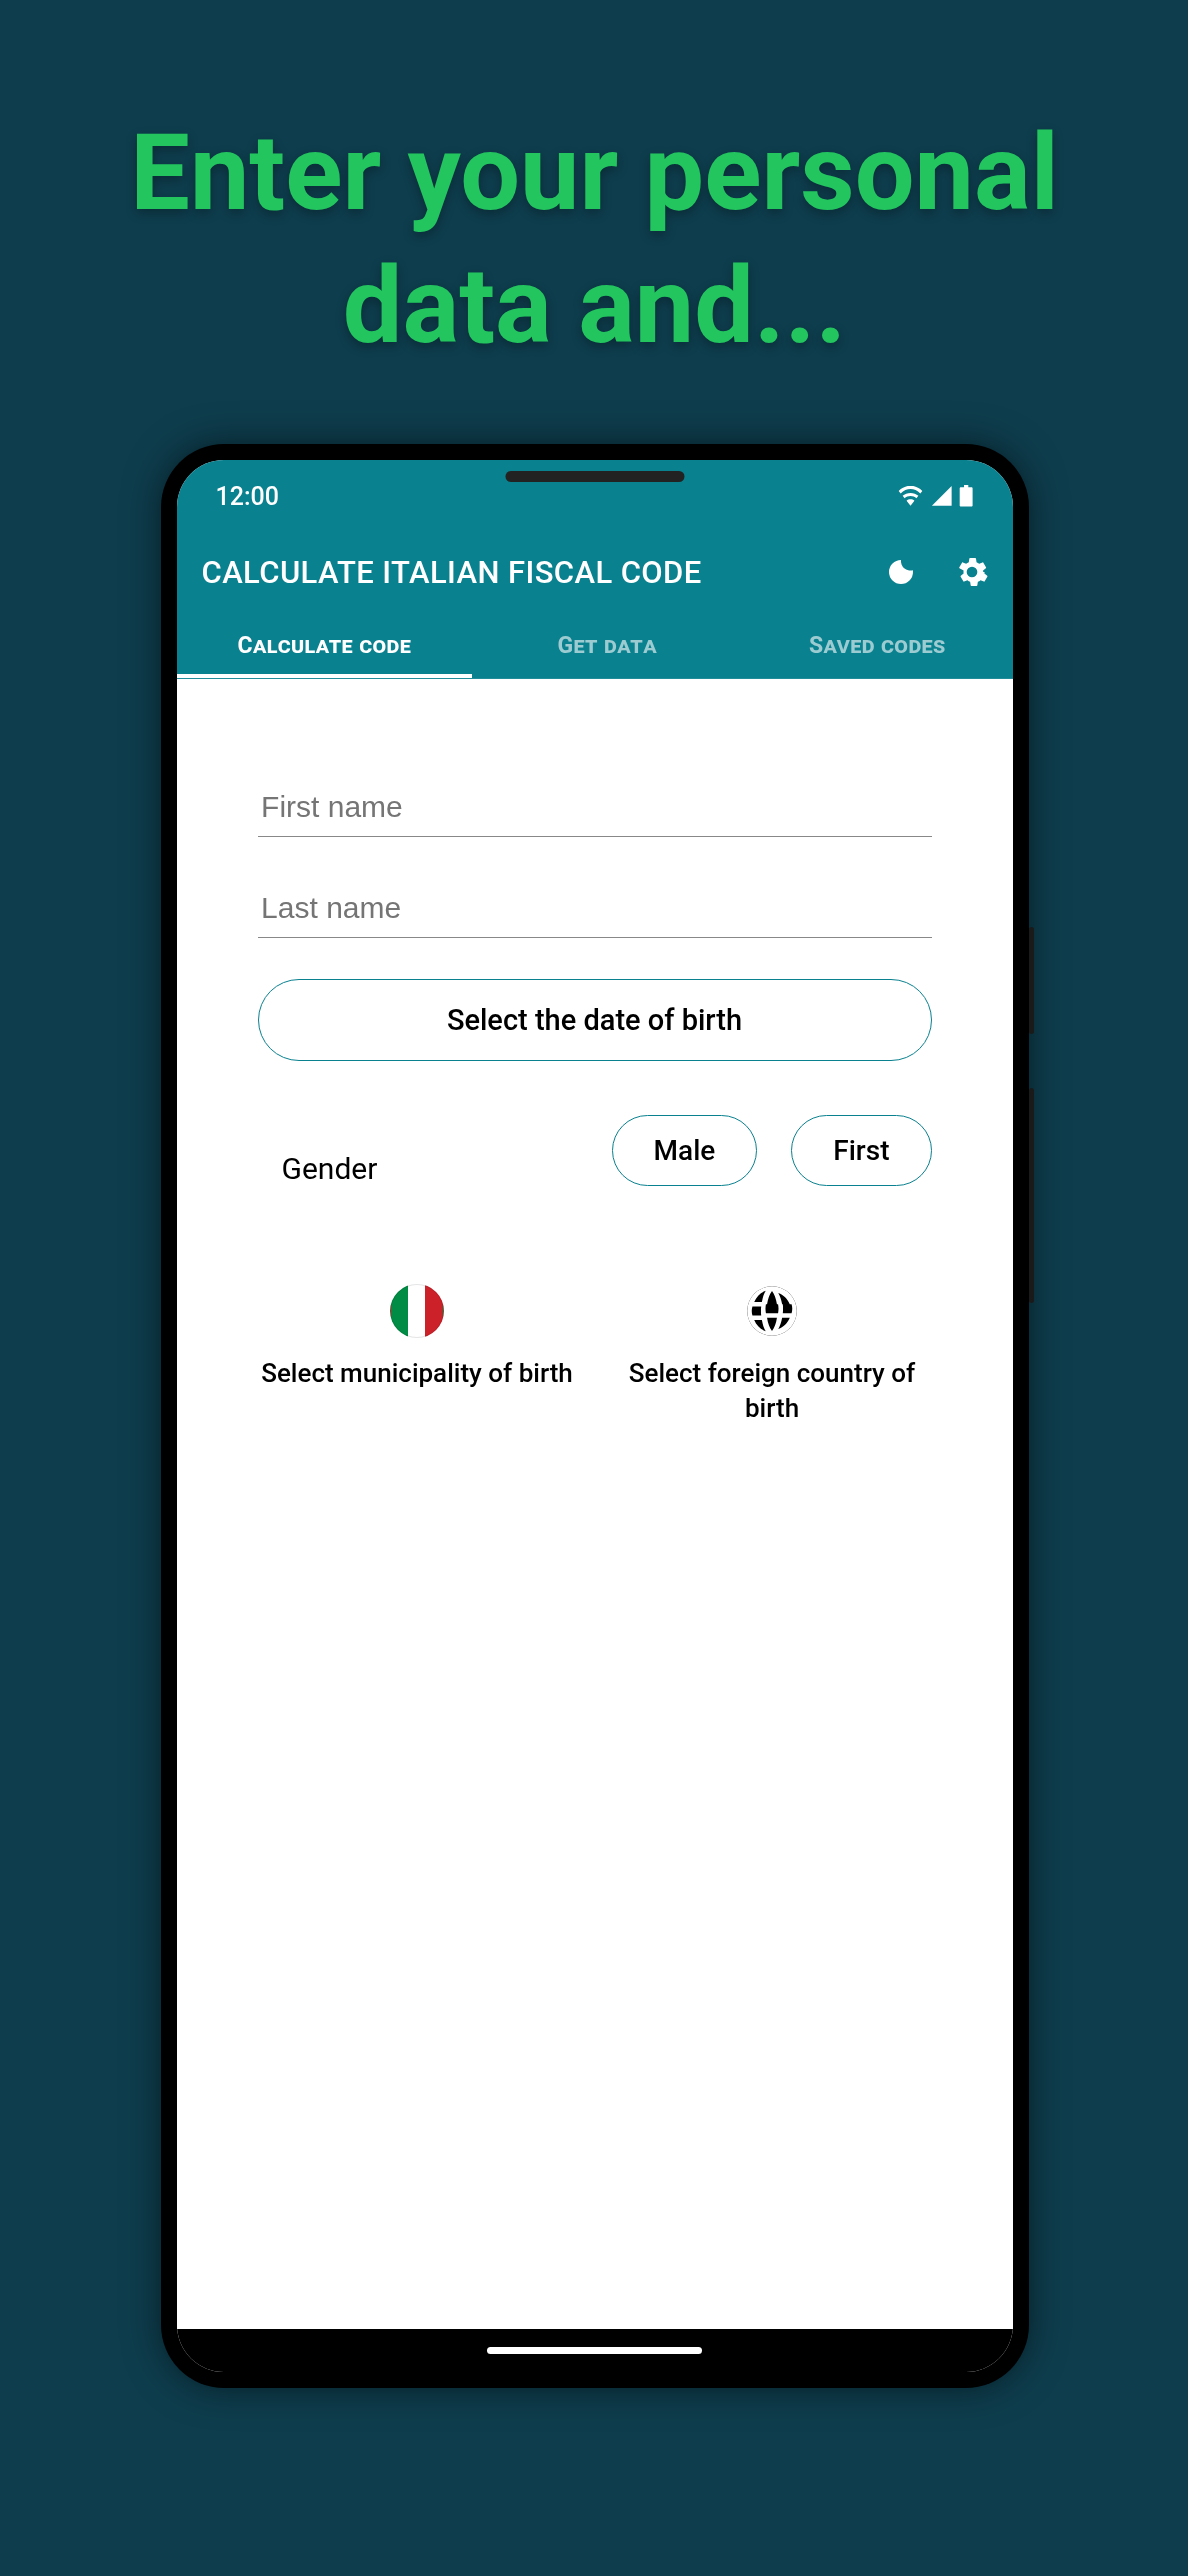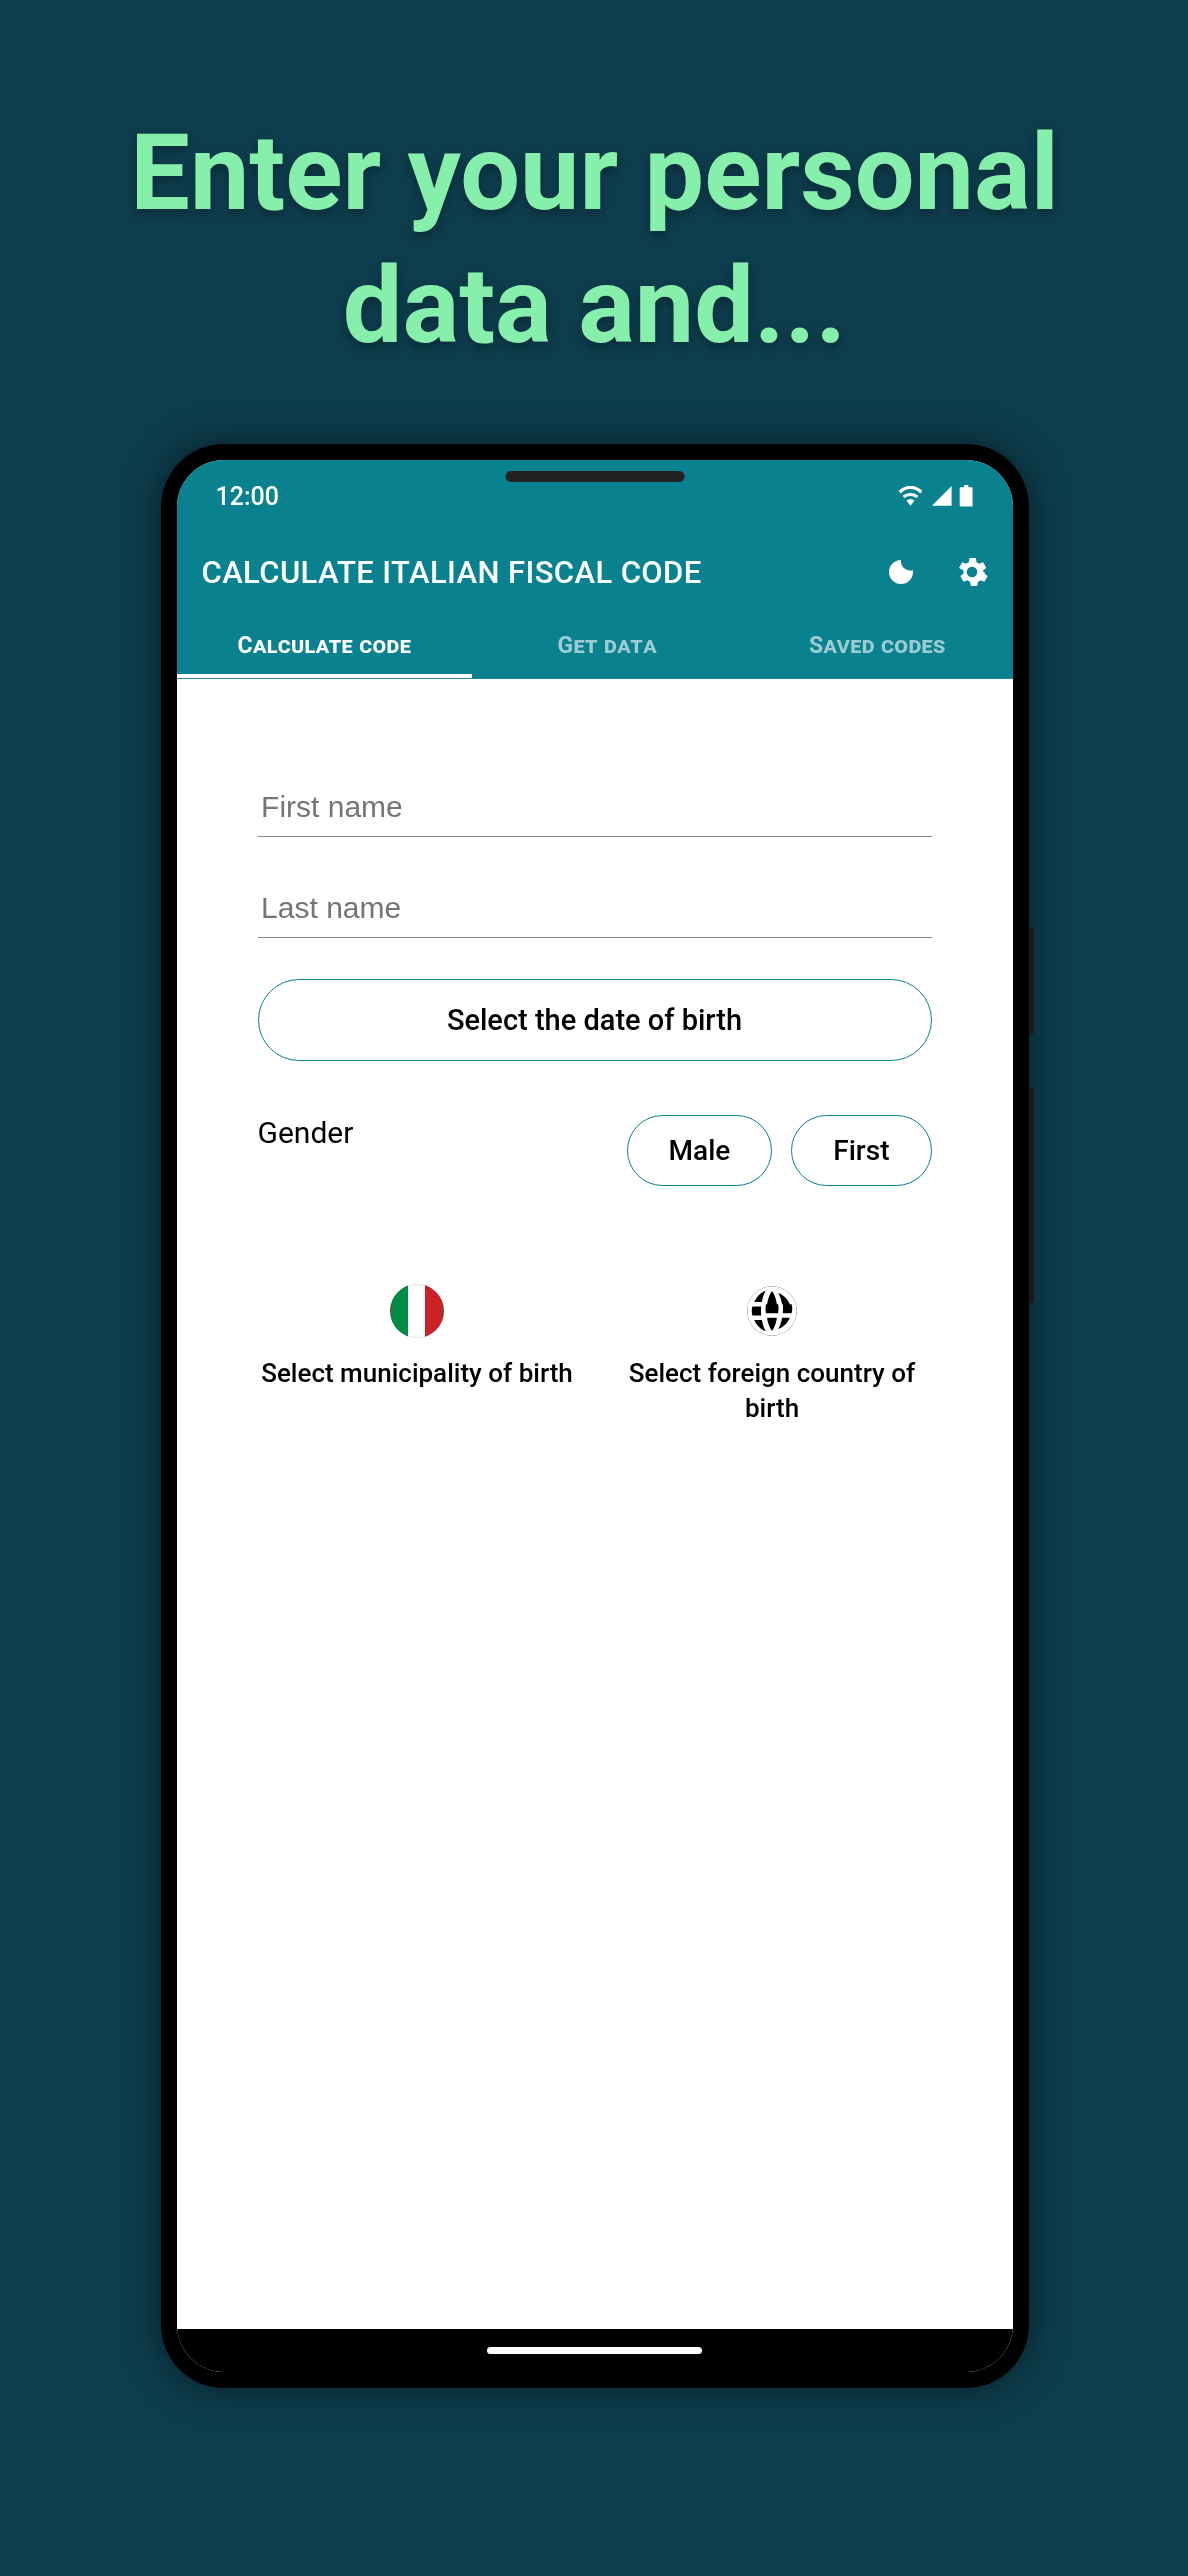--- a/index.html
+++ b/index.html
@@ -4,21 +4,21 @@
 <style>
   * { box-sizing: border-box; margin: 0; padding: 0; }
   body {
     background: #0e3d4d;
     width: 1189px;
     height: 2576px;
     font-family: -apple-system, BlinkMacSystemFont, 'Segoe UI', Roboto, sans-serif;
     overflow: hidden;
   }
   .promo-text {
-    color: #86efac;
+    color: #22c55e;
     font-size: 106px;
     font-weight: 700;
     text-align: center;
     padding: 107px 54px 72px;
     line-height: 1.25;
     text-shadow: 0 3.6px 10.7px rgba(0,0,0,0.3);
   }
   .phone-frame {
     width: 868px;
     height: 1944px;
@@ -132,23 +132,24 @@
     border-radius: 45px;
     padding: 23px;
     font-size: 29px;
     font-weight: 500;
     color: #000;
     text-align: center;
     margin-bottom: 54px;
   }
   .gender-row {
     display: flex;
-    align-items: flex-start;
-    gap: 19px;
+    align-items: flex-end;
+    gap: 34px;
     margin-bottom: 98px;
+    margin-left: 24px;
   }
   .gender-label { font-size: 30px; color: #000; flex: 1; }
   .chip {
     border: 1.8px solid #09818f;
     border-radius: 45px;
     padding: 18px 41px;
     font-size: 28px;
     font-weight: 500;
     color: #000;
     background: #fff;

